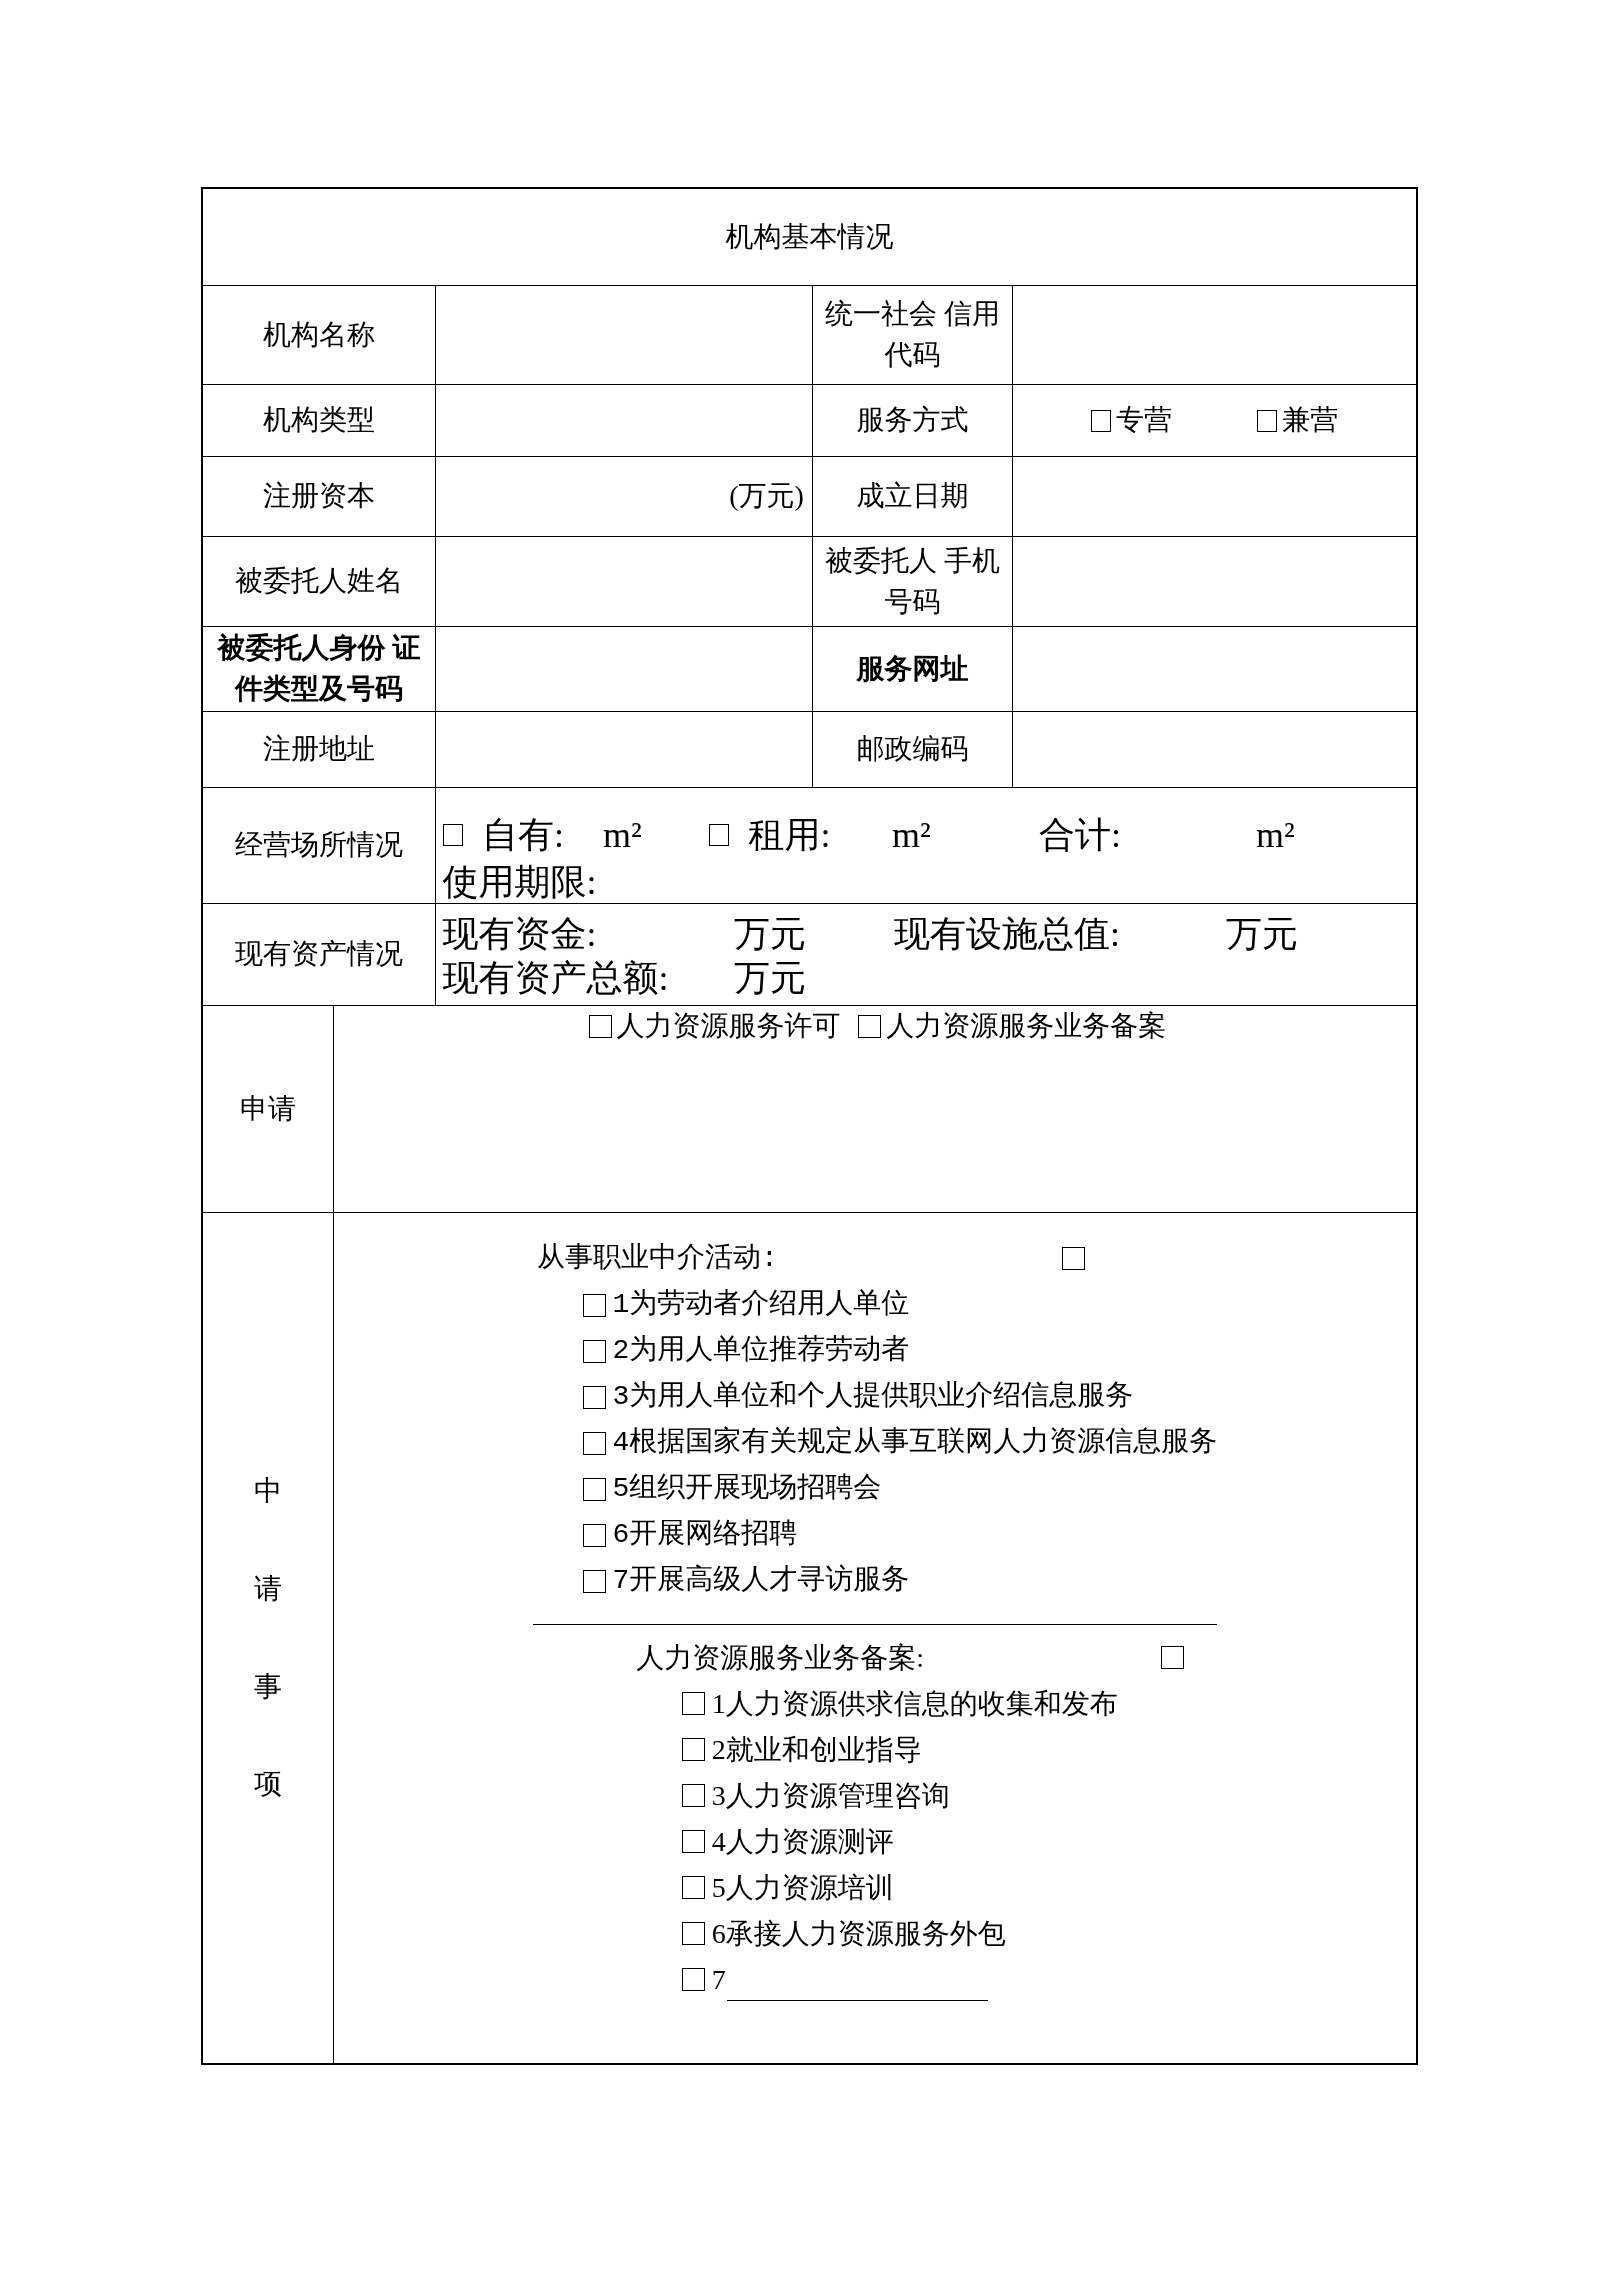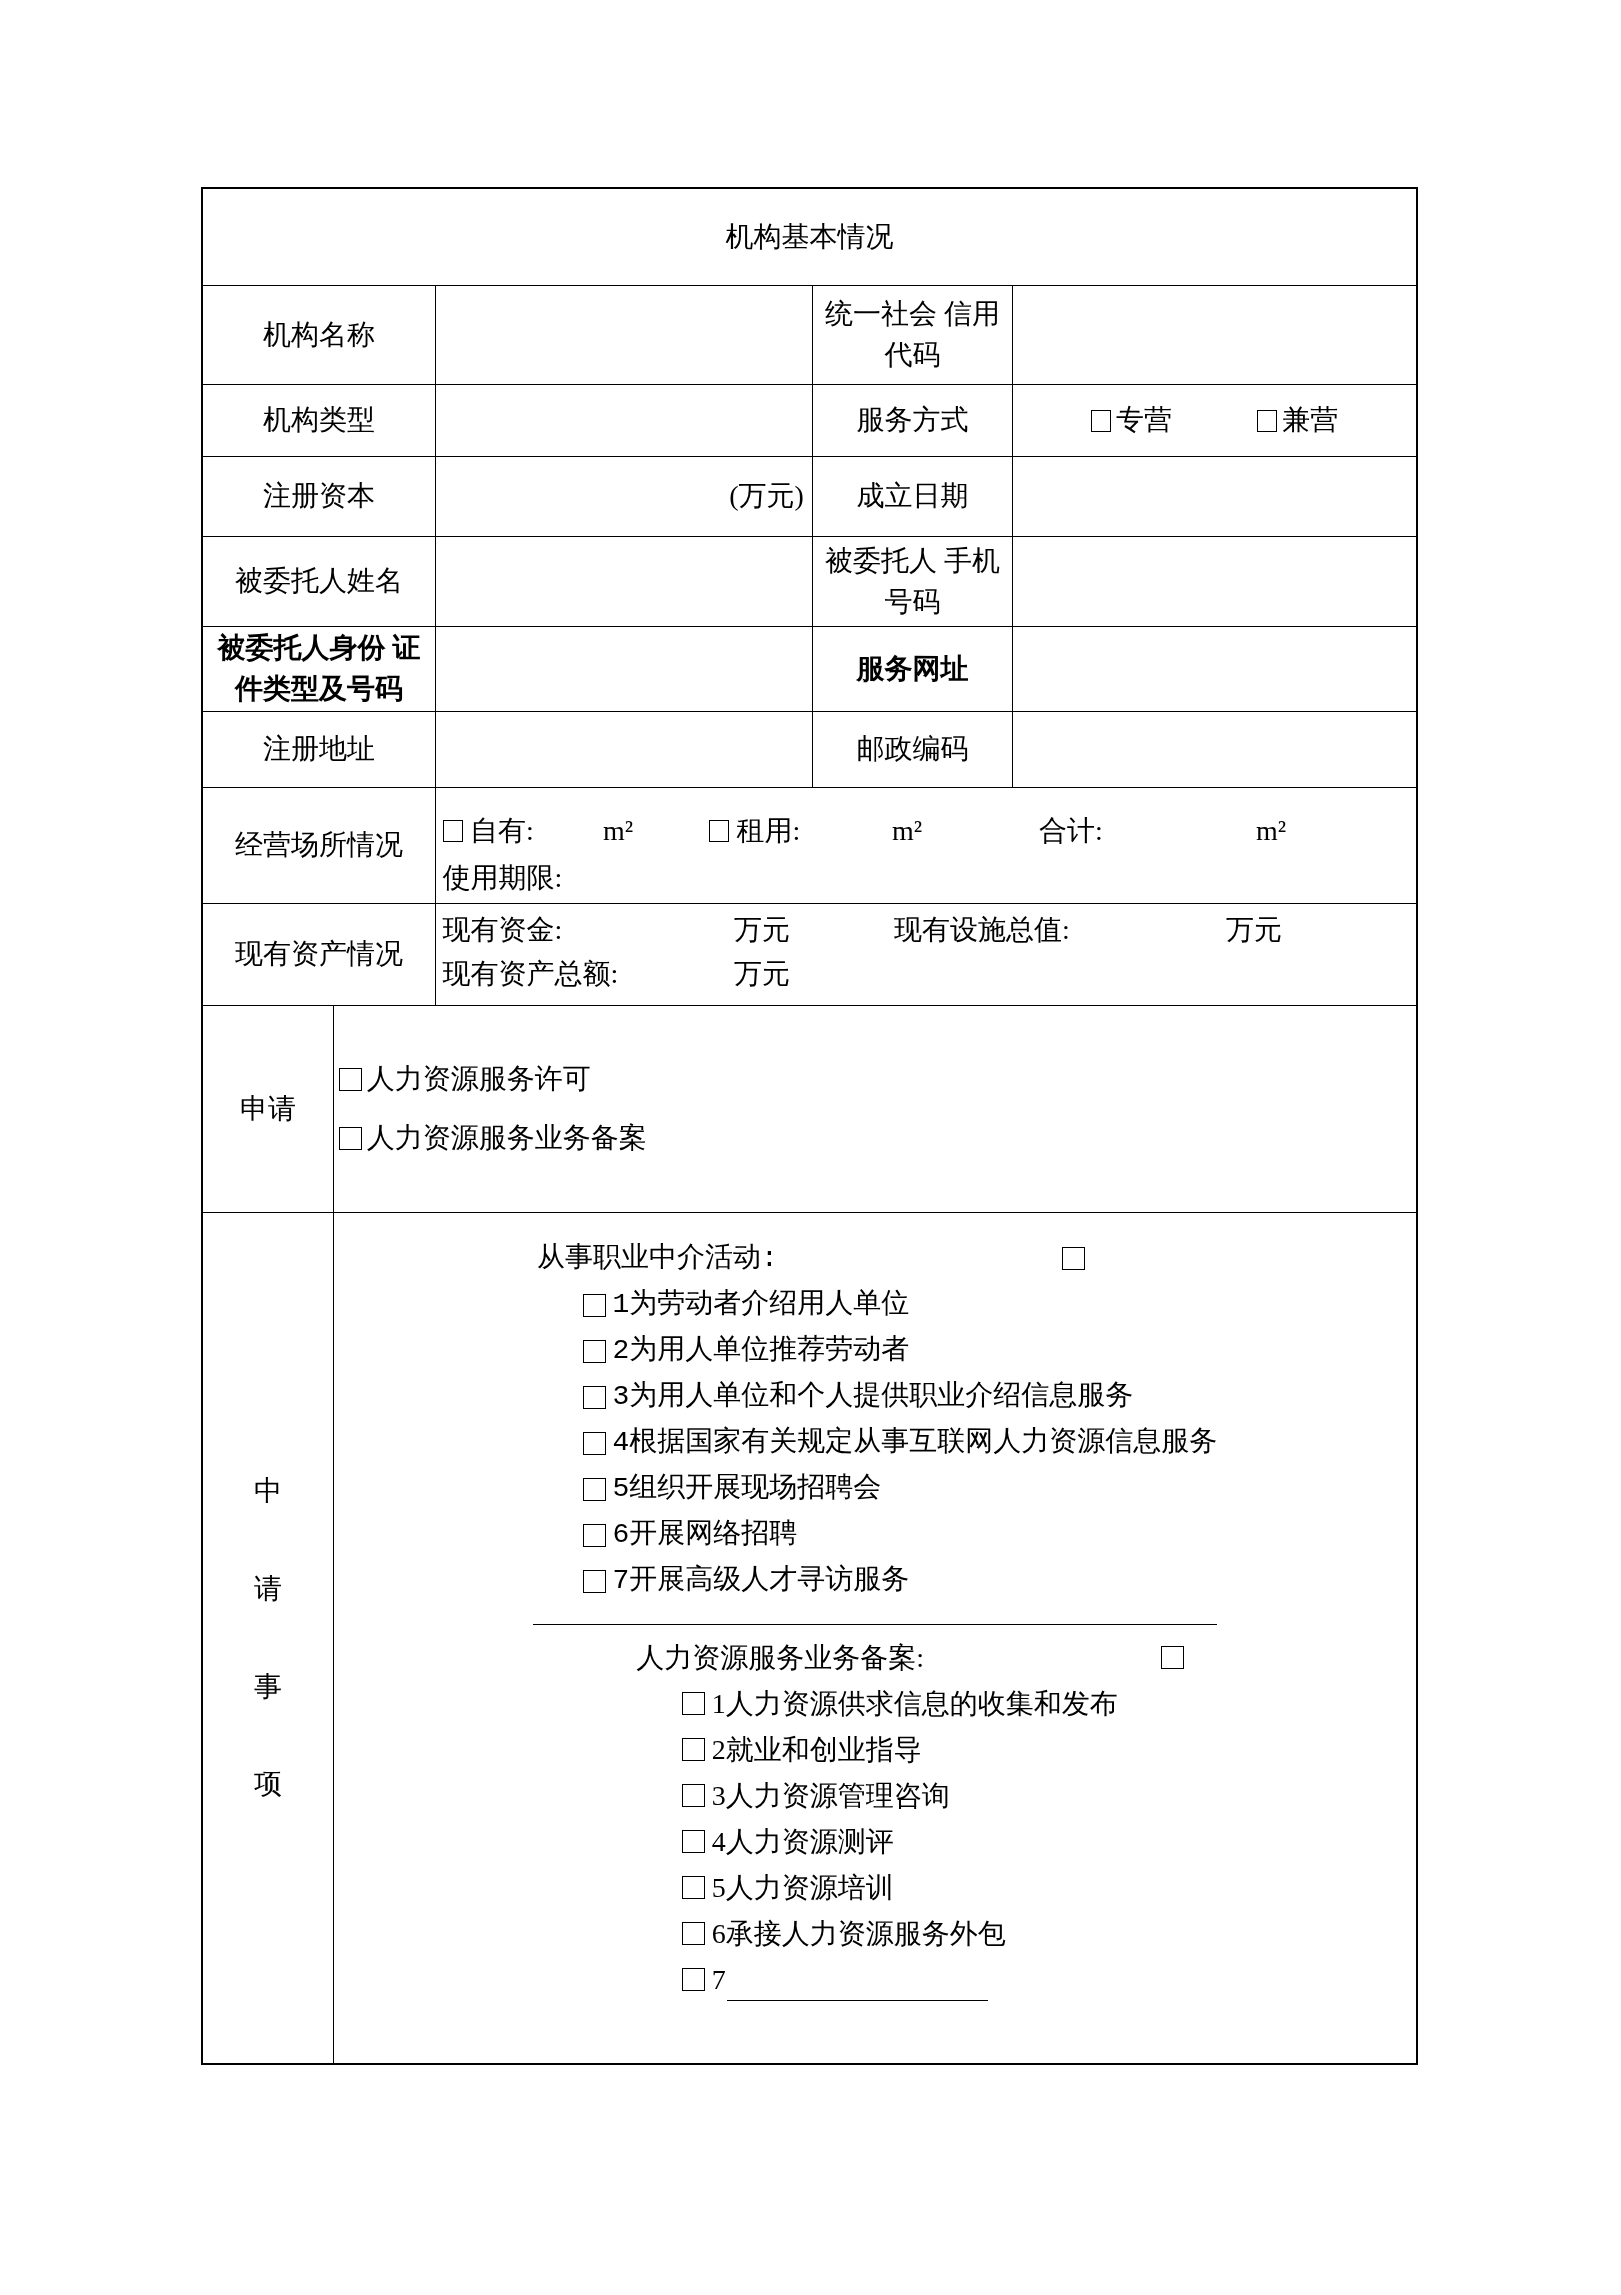--- a/index.html
+++ b/index.html
@@ -27,24 +27,24 @@
   .title-cell{flex:1;border-right:none;font-size:28px;}
   .unit-cell{justify-content:flex-end;padding-right:8.1px;}
   
   .cb{display:inline-block;width:23px;height:23px;border:1.6px solid #000;
       box-sizing:border-box;flex:none;background:#fff;}
   .cb-sm{width:20.4px;height:22px;}
   .opt{display:inline-flex;align-items:center;gap:4.9px;white-space:nowrap;}
   .optrow{gap:85px;}
   
   .pos-cell{position:relative;display:block;}
-  .abs{position:absolute;white-space:nowrap;display:inline-flex;align-items:center;gap:7px;
-       font-size:28px;line-height:1;}
-  
-  .app-cell{flex-direction:column;align-items:flex-start;justify-content:center;
+  .abs{position:absolute;white-space:nowrap;display:inline-flex;align-items:center;gap:19px;
+       font-size:36px;line-height:1;}
+  
+  .app-cell{align-items:flex-start;justify-content:center;
             gap:18px;padding-left:4.9px;}
   
   .vlabel{flex-direction:column;gap:57px;}
   .subwrap{flex:1;display:flex;flex-direction:column;border-right:none;}
   .subrow{box-sizing:border-box;padding:23px 0 0 4.1px;position:relative;}
   .subrow.a{height:412px;border-bottom:1.6px solid #000;font-family:Liberation Mono, monospace;}
   .subrow.b{flex:1;padding-top:9.8px;}
   .hline{height:46px;display:flex;align-items:center;position:relative;font-size:28px;}
   .solo-cb{position:absolute;left:525px;top:11.4px;}
   .iline{height:46px;display:flex;align-items:center;margin-left:46px;gap:6.5px;

